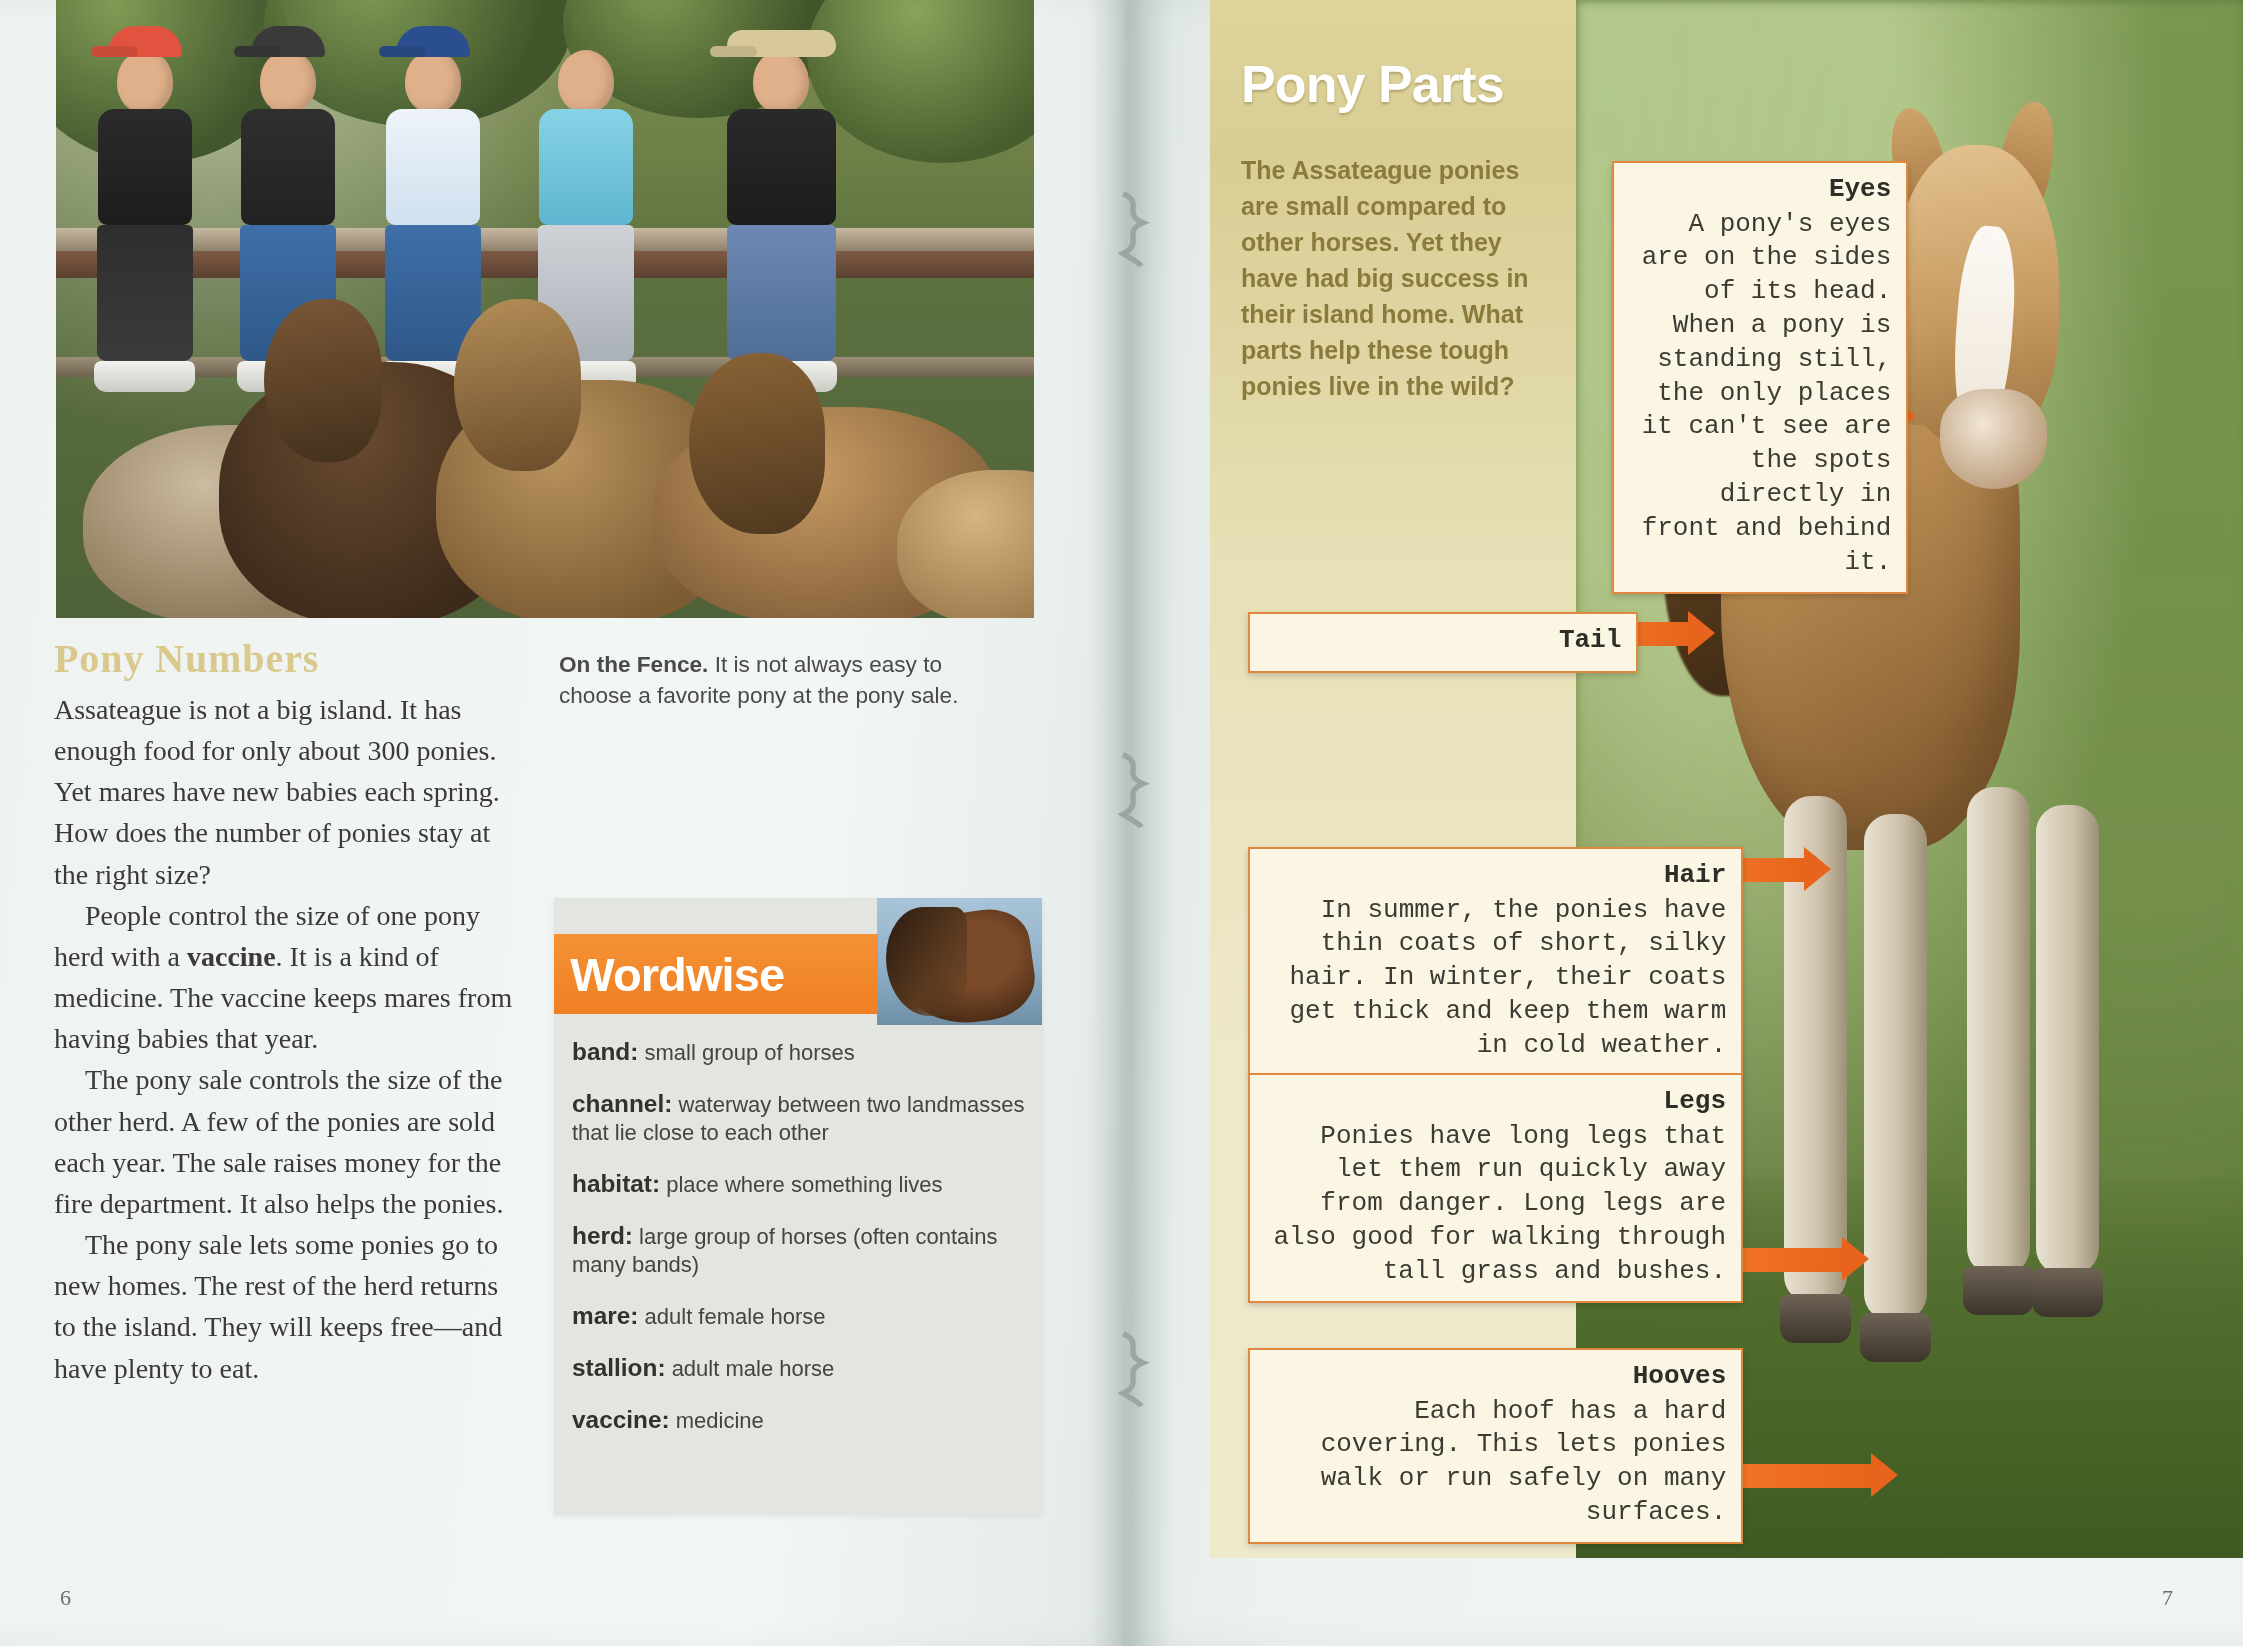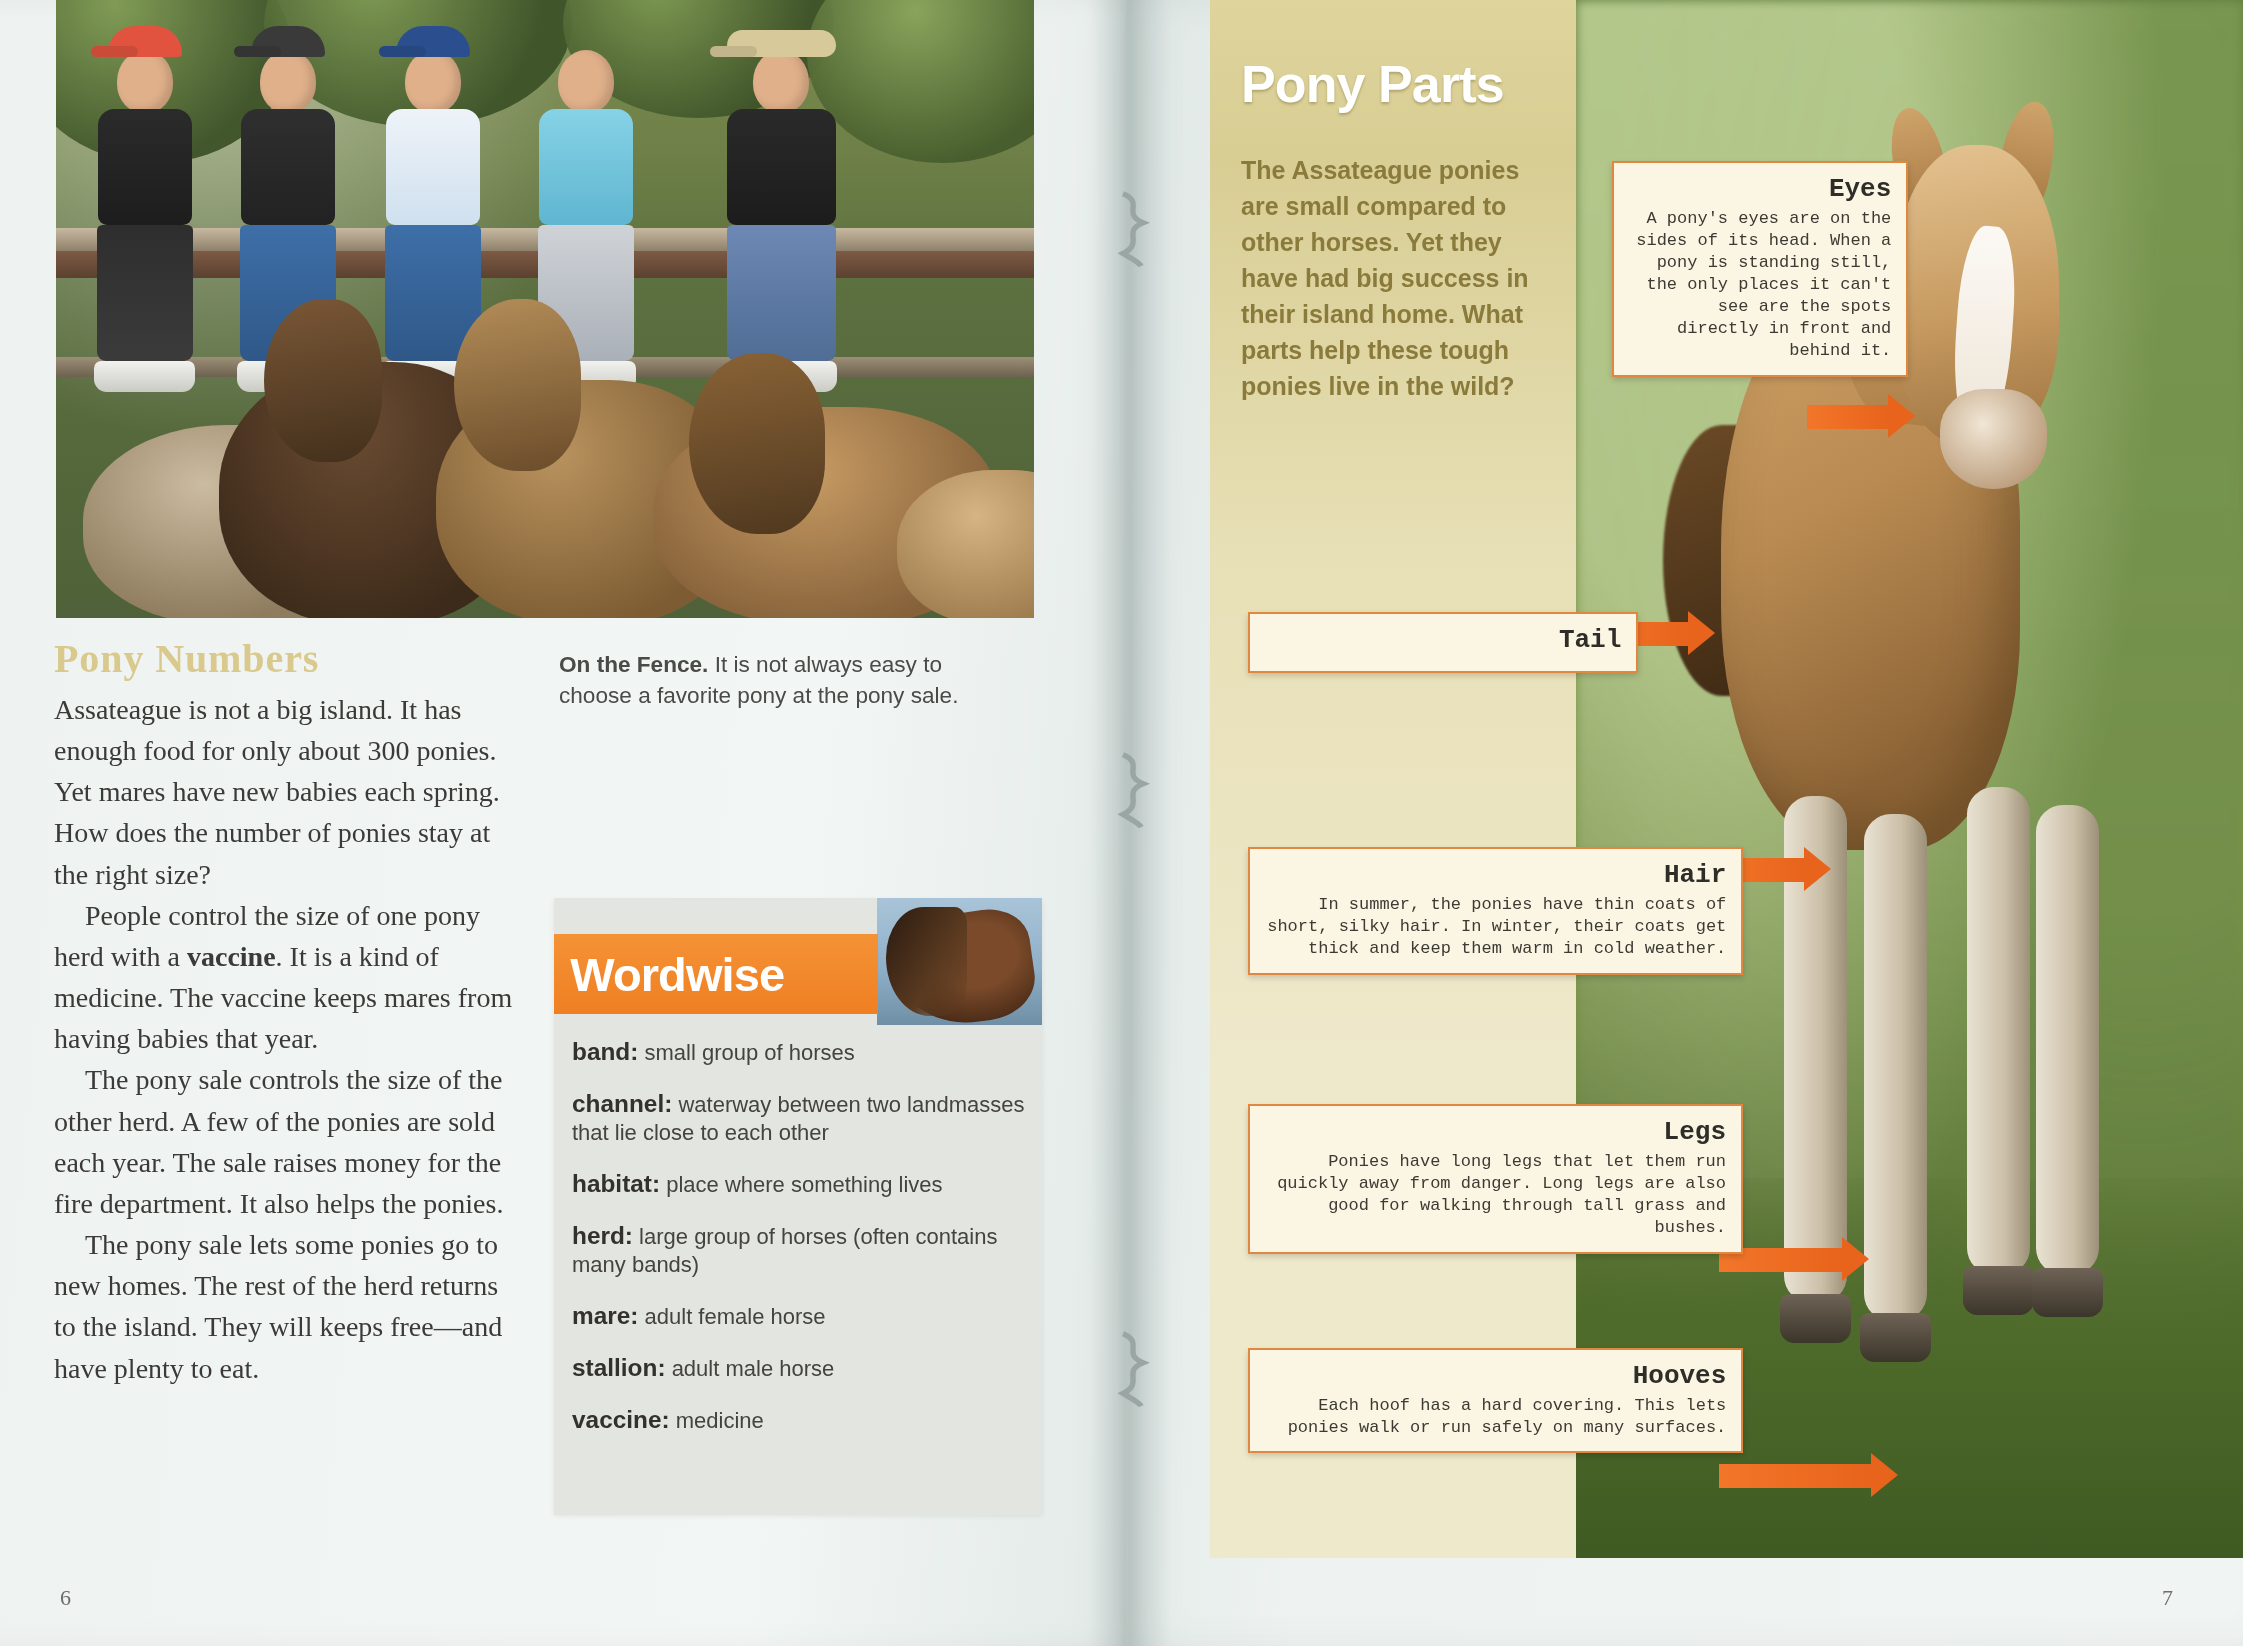--- a/index.html
+++ b/index.html
@@ -303,21 +303,21 @@
     box-shadow: 0 2.7px 6.3px rgba(0,0,0,.18);
     text-align: right;
   }
   .callout .c-title {
     font-weight: 700;
     font-size: 26px;
     margin-bottom: 3.6px;
     color: #2f2d27;
   }
   .callout .c-body {
-    font-size: 17px;
+    font-size: 26px;
     line-height: 1.3;
   }
   .arrow {
     position:absolute;
     height: 23.5px;
     background: linear-gradient(90deg,#f2762a,#e8631b);
   }
   .arrow::after {
     content:"";
     position:absolute; right: -25px; top: -11px;
@@ -504,21 +504,21 @@
 
   <div class="callout" style="left: 1248px; top: 612px; width: 355px;">
     <div class="c-title">Tail</div>
   </div>
 
   <div class="callout" style="left: 1248px; top: 847px; width: 460px;">
     <div class="c-title">Hair</div>
     <div class="c-body">In summer, the ponies have thin coats of short, silky hair. In winter, their coats get thick and keep them warm in cold weather.</div>
   </div>
 
-  <div class="callout" style="left: 1248px; top: 1104px; width: 460px; padding-left: 16px;">
+  <div class="callout" style="left: 1248px; top: 1073px; width: 460px; padding-left: 16px;">
     <div class="c-title">Legs</div>
     <div class="c-body">Ponies have long legs that let them run quickly away from danger. Long legs are also good for walking through tall grass and bushes.</div>
   </div>
 
   <div class="callout" style="left: 1248px; top: 1348px; width: 460px;">
     <div class="c-title">Hooves</div>
     <div class="c-body">Each hoof has a hard covering. This lets ponies walk or run safely on many surfaces.</div>
   </div>
 
   <div class="page-num" style="left: 60px; top: 1585px;">6</div>

